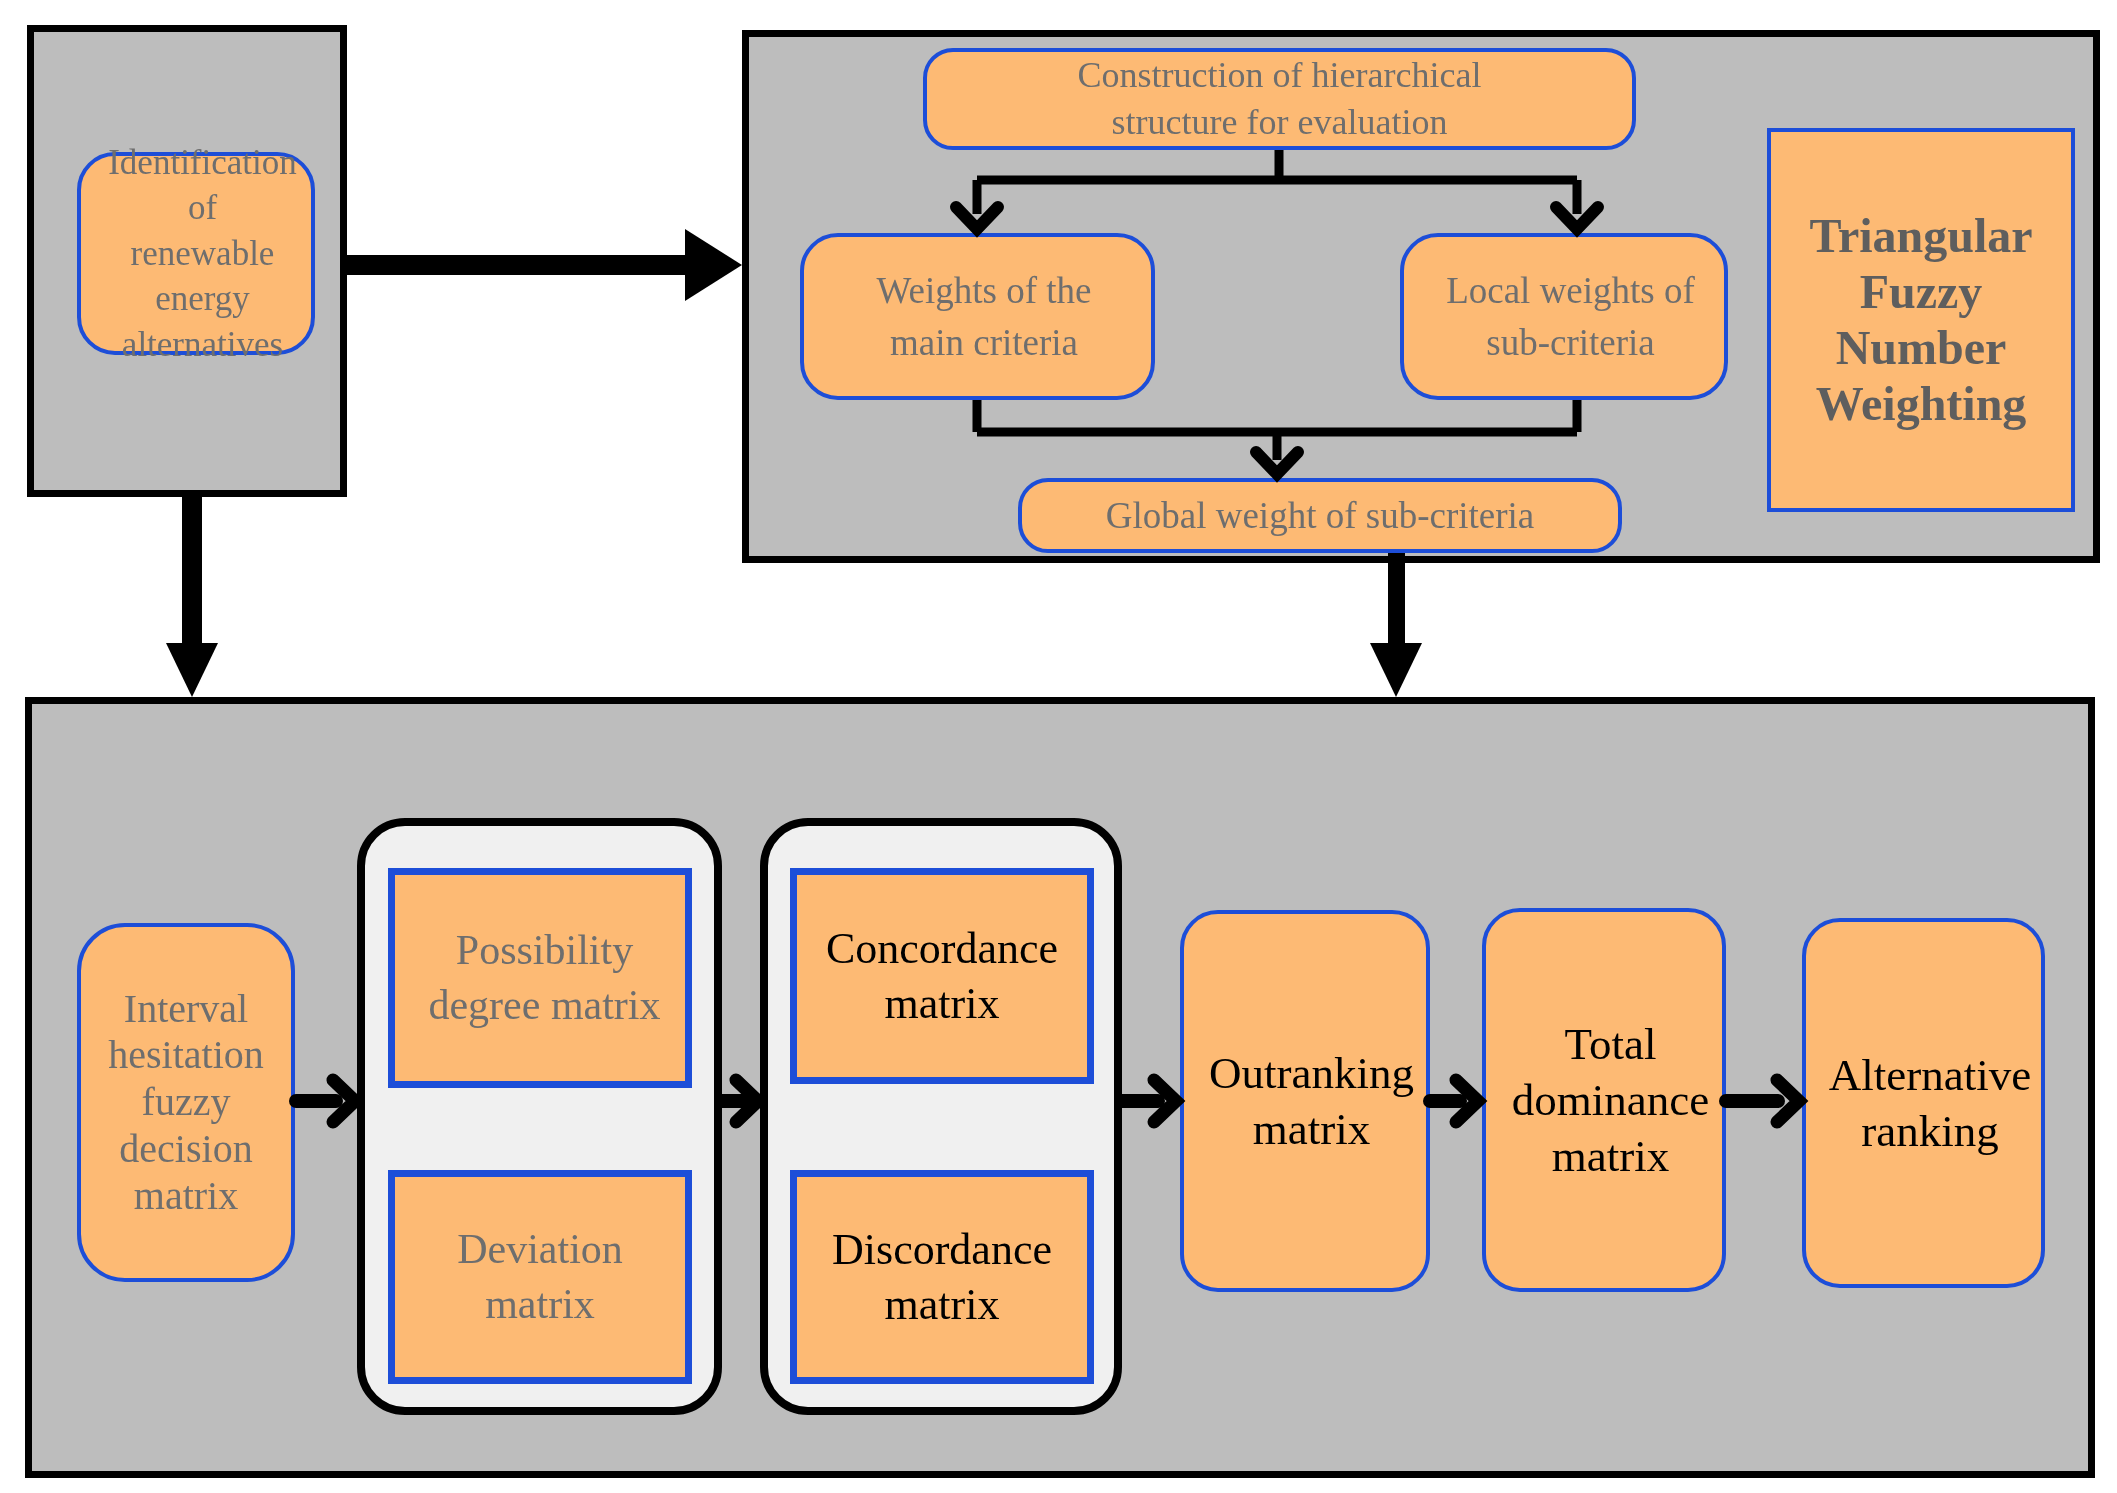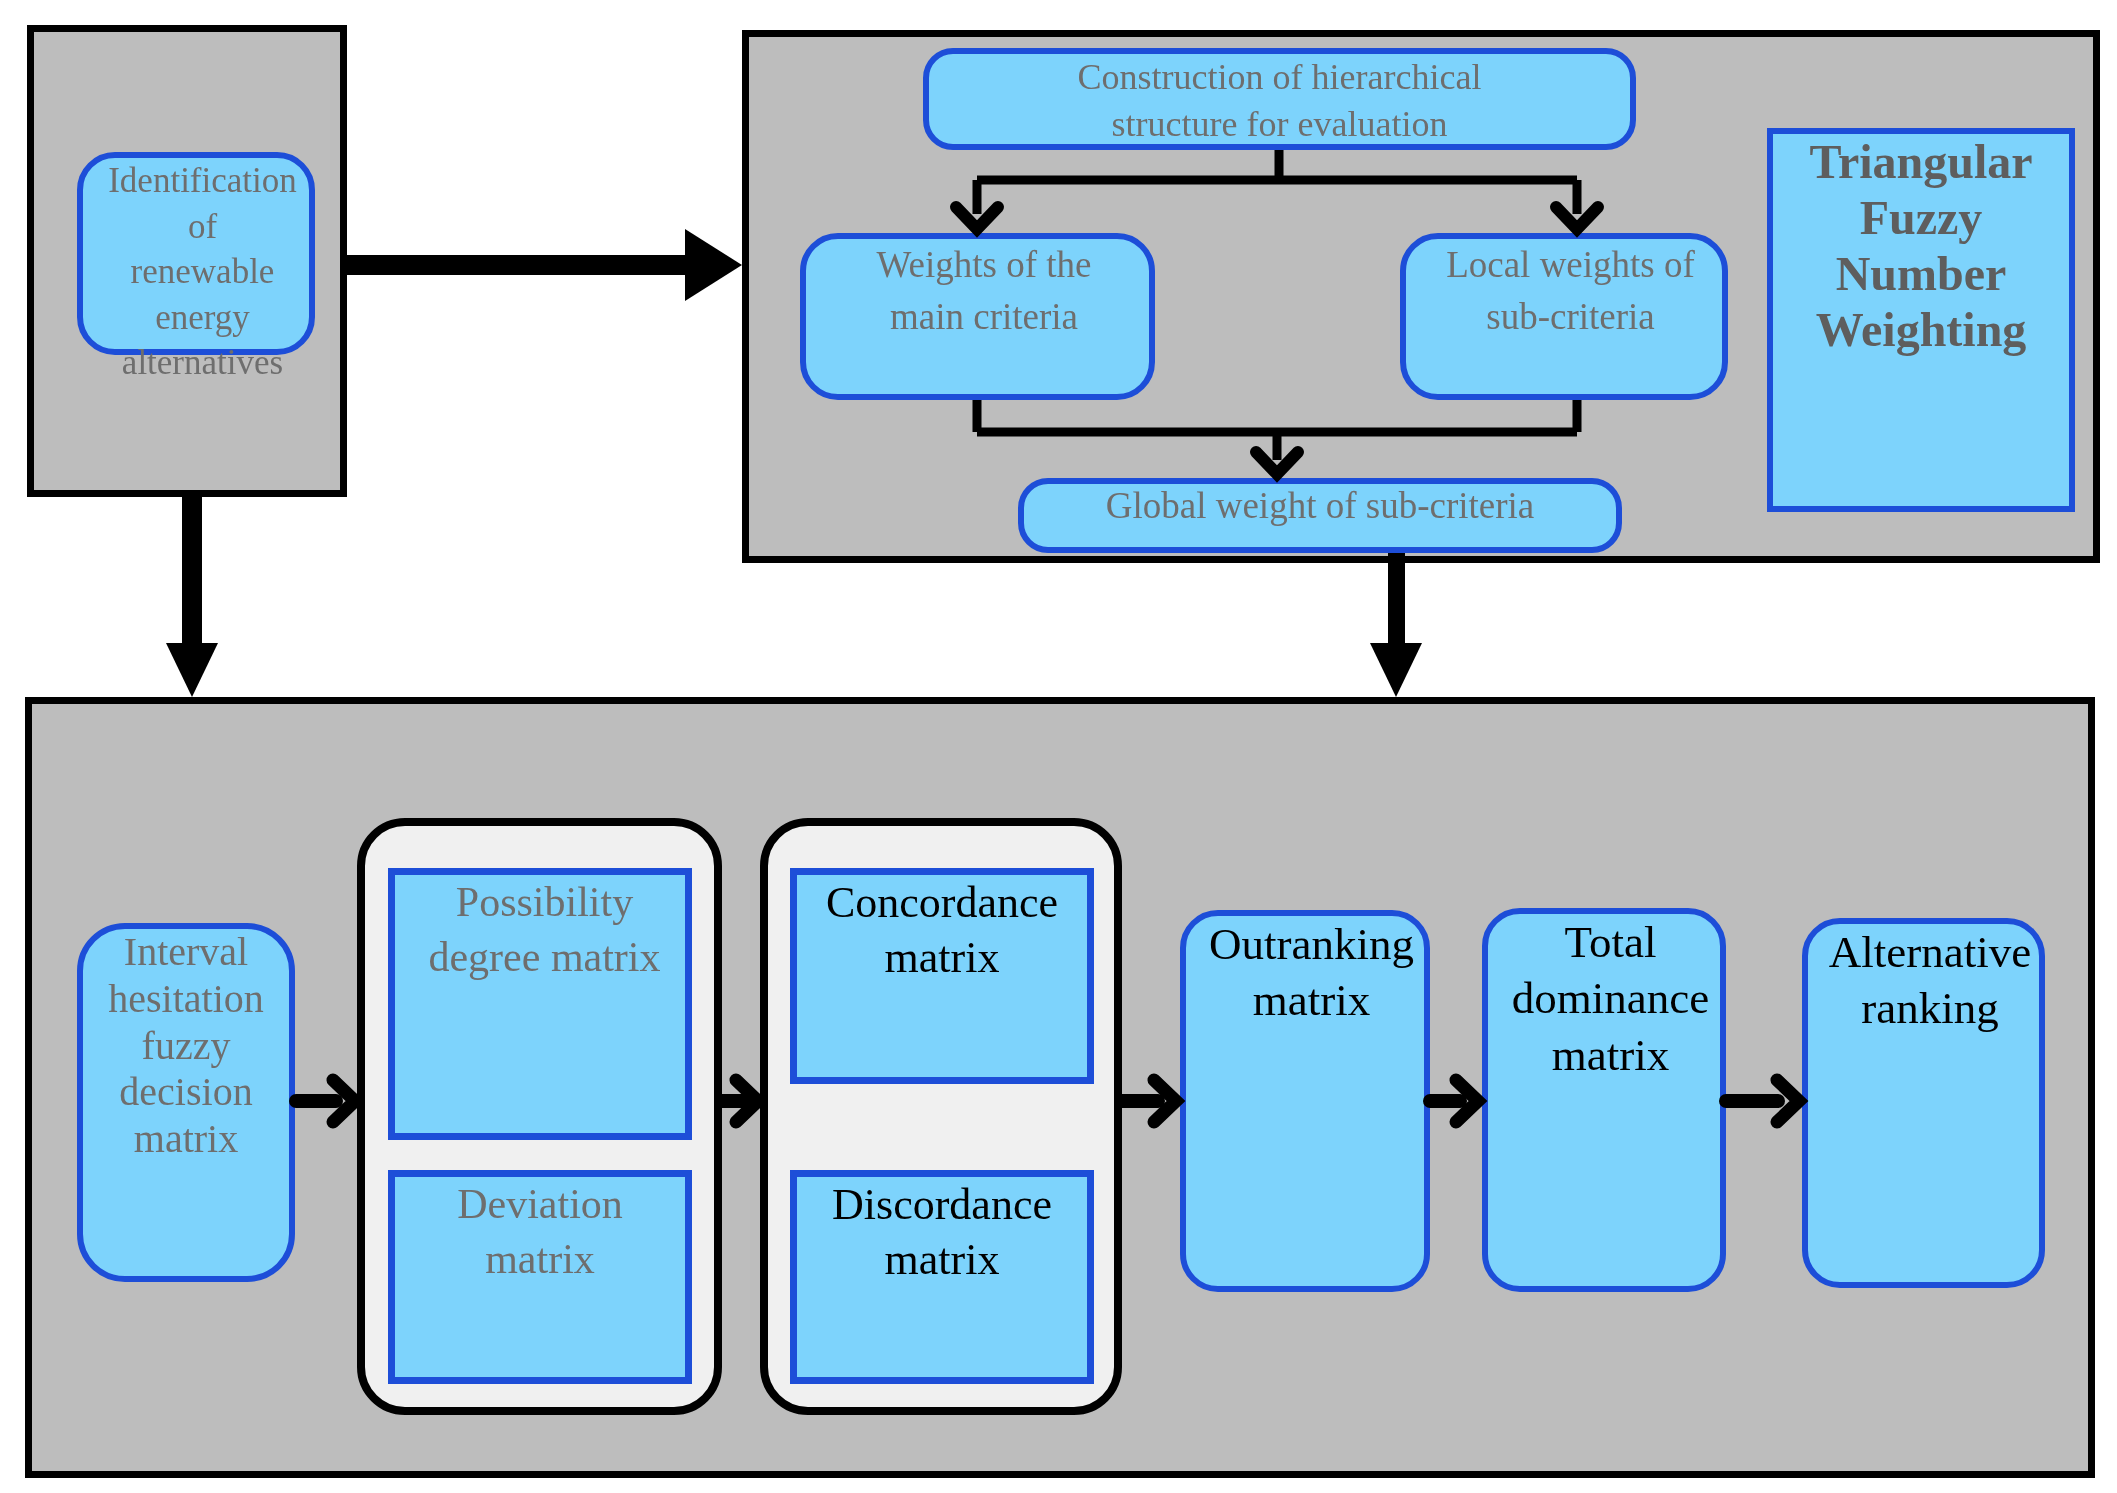--- a/index.html
+++ b/index.html
@@ -10,23 +10,23 @@
     background:#ffffff;
     font-family:"Liberation Serif", serif;
   }
   .panel{
     position:absolute;
     background:#BDBDBD;
     border:7px solid #000;
   }
   .box{
     position:absolute;
-    background:#7dd3fc;
-    border:6px solid #1d4ed8;
-    display:flex;align-items:flex-start;justify-content:center;
+    background:#fdba74;
+    border:4px solid #1d4ed8;
+    display:flex;align-items:center;justify-content:center;
     text-align:center;
     white-space:pre-line;
   }
   .rounded-lg{border-radius:48px;}
   .rounded-md{border-radius:38px;padding-left:13px;}
   .rounded-sm{border-radius:30px;}
   .square{border-radius:0;}
   .muted{color:#6E6E6E;}
   .dark{color:#000;}
   .container{
@@ -50,21 +50,21 @@
   }
   
   .panel-electre{left:25px;top:697px;width:2070px;height:781px;}
   .electre-title{
     left:380px;top:726px;width:1440px;height:80px;
     font-size:50px;font-weight:bold;color:#000;border-width:7px;
   }
   .decision-box{left:77px;top:923px;width:218px;height:359px;font-size:40px;line-height:1.17;}
   .container-1{left:357px;top:818px;width:365px;height:597px;}
   .container-2{left:760px;top:818px;width:362px;height:597px;}
-  .possibility-rect{left:388px;top:868px;width:304px;height:272px;font-size:42px;line-height:1.3;border-width:7px;padding-left:9px;}
+  .possibility-rect{left:388px;top:868px;width:304px;height:220px;font-size:42px;line-height:1.3;border-width:7px;padding-left:9px;}
   .deviation-rect{left:388px;top:1170px;width:304px;height:214px;font-size:42px;line-height:1.3;border-width:7px;}
   .concordance-rect{left:790px;top:868px;width:304px;height:216px;font-size:44px;line-height:1.25;border-width:7px;}
   .discordance-rect{left:790px;top:1170px;width:304px;height:214px;font-size:44px;line-height:1.25;border-width:7px;}
   .outranking-box{left:1180px;top:910px;width:250px;height:382px;font-size:45px;line-height:1.25;}
   .total-box{left:1482px;top:908px;width:244px;height:384px;font-size:45px;line-height:1.25;}
   .alternative-box{left:1802px;top:918px;width:243px;height:370px;font-size:45px;line-height:1.25;}
   .connector-layer{position:absolute;left:0;top:0;width:2117px;height:1493px;pointer-events:none;}
 </style>
 </head>
 <body>

